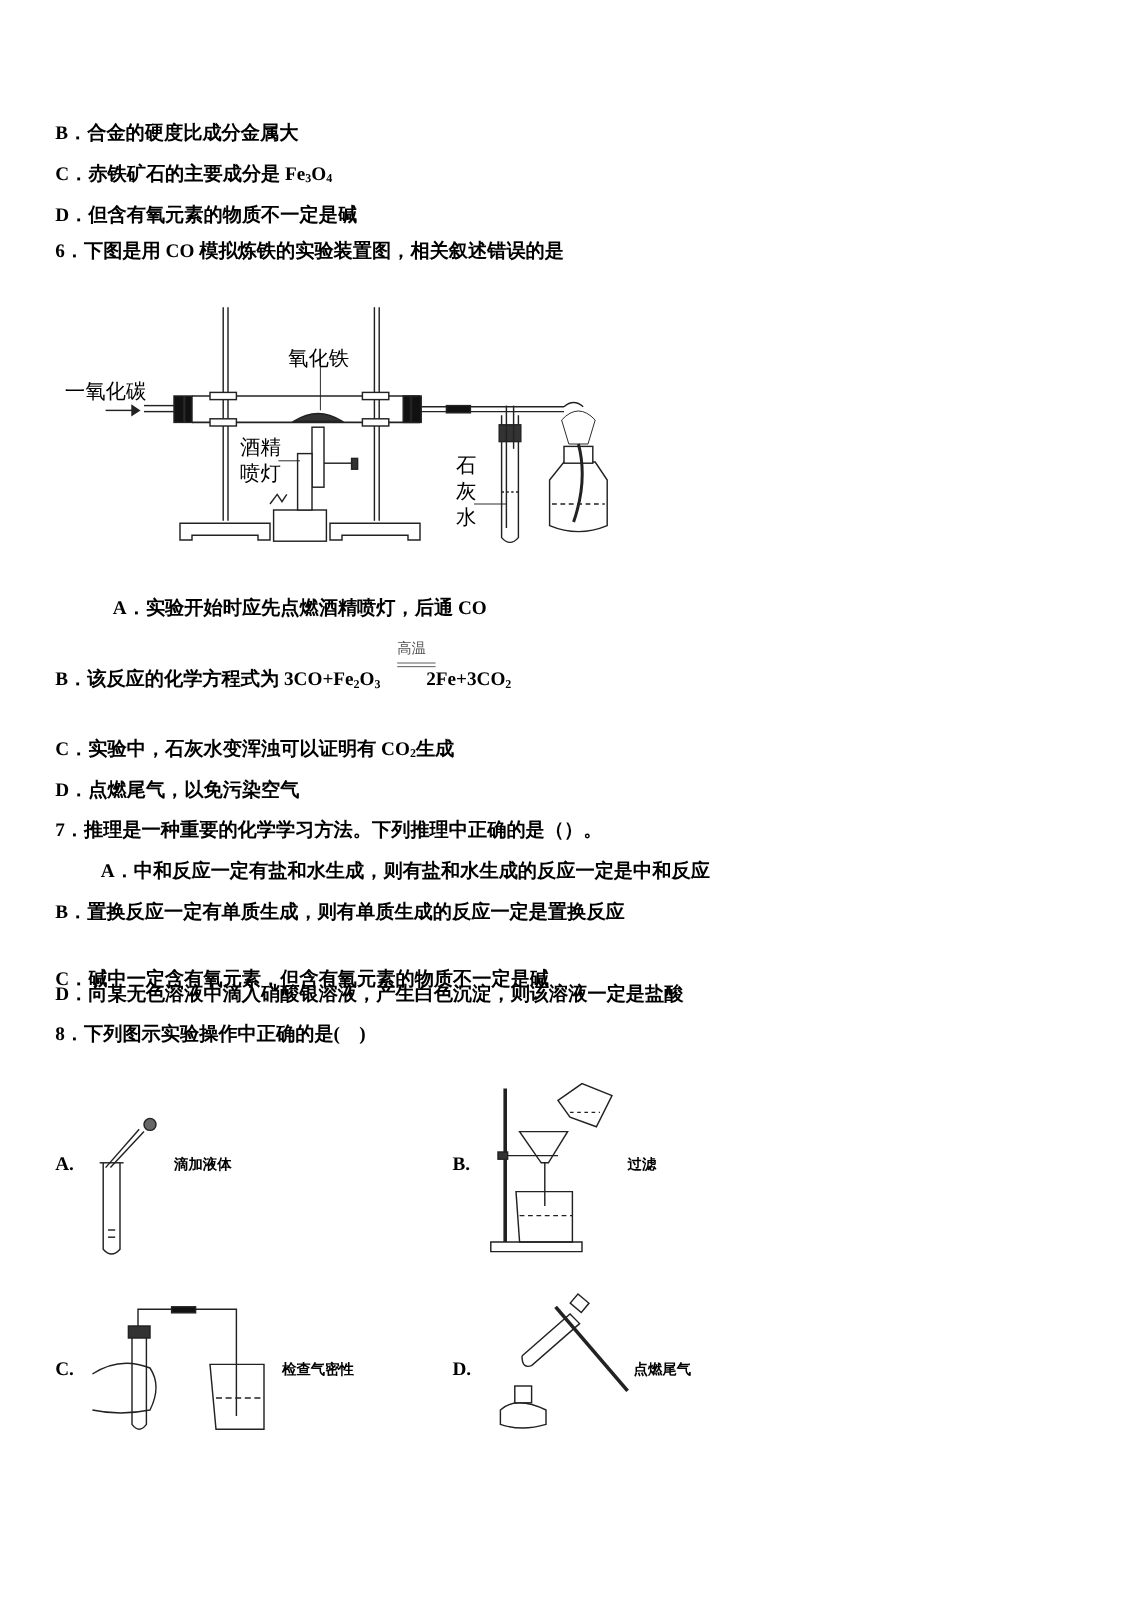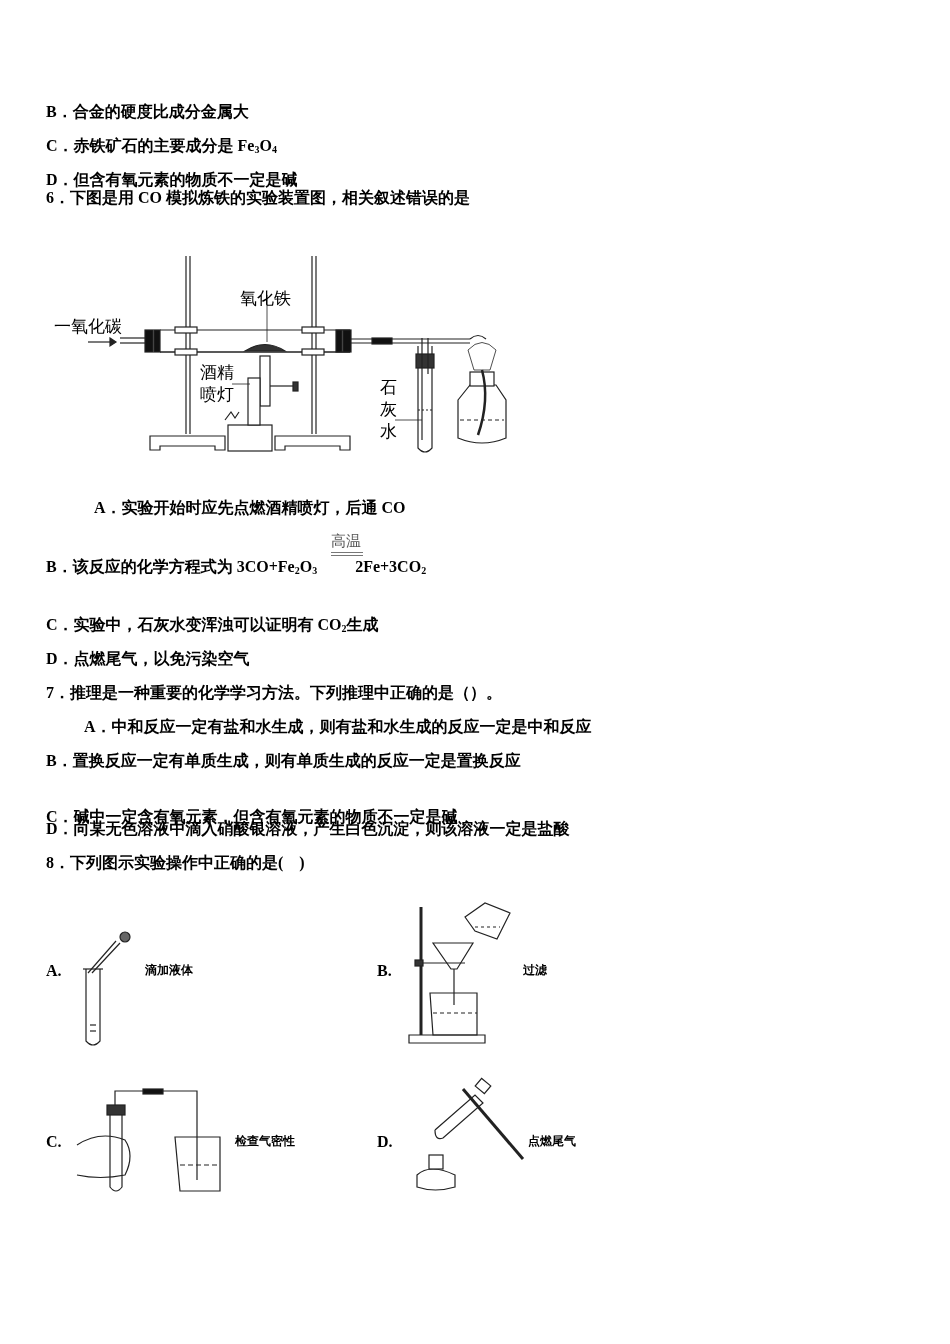--- a/index.html
+++ b/index.html
@@ -1,40 +1,40 @@
 <!DOCTYPE html>
 <html><head>
 <meta charset="utf-8">
 <style>
   html, body { margin: 0; padding: 0; background: #ffffff; }
   body { width: 950px; height: 1344px; position: relative; overflow: hidden;
          font-family: "Liberation Serif", "DejaVu Serif", serif; color: #000; }
   .line { position: absolute; left: 46px; font-size: 16px; font-weight: bold; white-space: nowrap; line-height: 20px; }
   .line sub { font-size: 10px; vertical-align: -2px; line-height: 0; }
-  .eq-cond { position: absolute; font-size: 15px; font-weight: normal; color: #555; }
+  .eq-cond { position: absolute; font-size: 12px; font-weight: normal; color: #555; }
   .eq-bar { position: absolute; height: 0; border-top: 1px solid #777; border-bottom: 1px solid #777; height: 2px; }
   .fig { position: absolute; }
   .opt-letter { position: absolute; font-size: 16px; font-weight: bold; }
   .opt-label { position: absolute; font-size: 12px; font-weight: bold; }
   svg text { font-family: "DejaVu Sans", sans-serif; }
 </style>
 </head>
 <body>
 
 <div class="line" style="top:102px;">
   <span>B．</span><span>合金的硬度比成分金属大</span>
 </div>
 <div class="line" style="top:136px;">
   <span>C．</span><span>赤铁矿石的主要成分是 Fe</span><sub>3</sub><span>O</span><sub>4</sub>
 </div>
 <div class="line" style="top:170px;">
   <span>D．</span><span>但含有氧元素的物质不一定是碱</span>
 </div>
 
-<div class="line" style="top:188px;">6．下图是用 CO 模拟炼铁的实验装置图，相关叙述错误的是</div>
+<div class="line" style="top:200px;">6．下图是用 CO 模拟炼铁的实验装置图，相关叙述错误的是</div>
 
 <div class="fig" style="left:50px; top:250px; width:460px; height:210px;">
   <svg width="460" height="210" viewBox="0 0 460 210">
     <g stroke="#222" fill="none" stroke-width="1.2">
 
       <line x1="136" y1="6" x2="136" y2="184"></line>
         <line x1="140" y1="6" x2="140" y2="184"></line>
       <line x1="262" y1="6" x2="262" y2="184"></line>
         <line x1="266" y1="6" x2="266" y2="184"></line>
       <path d="M100 186 H175 V200 H165 V196 H110 V200 H100 Z"></path>

